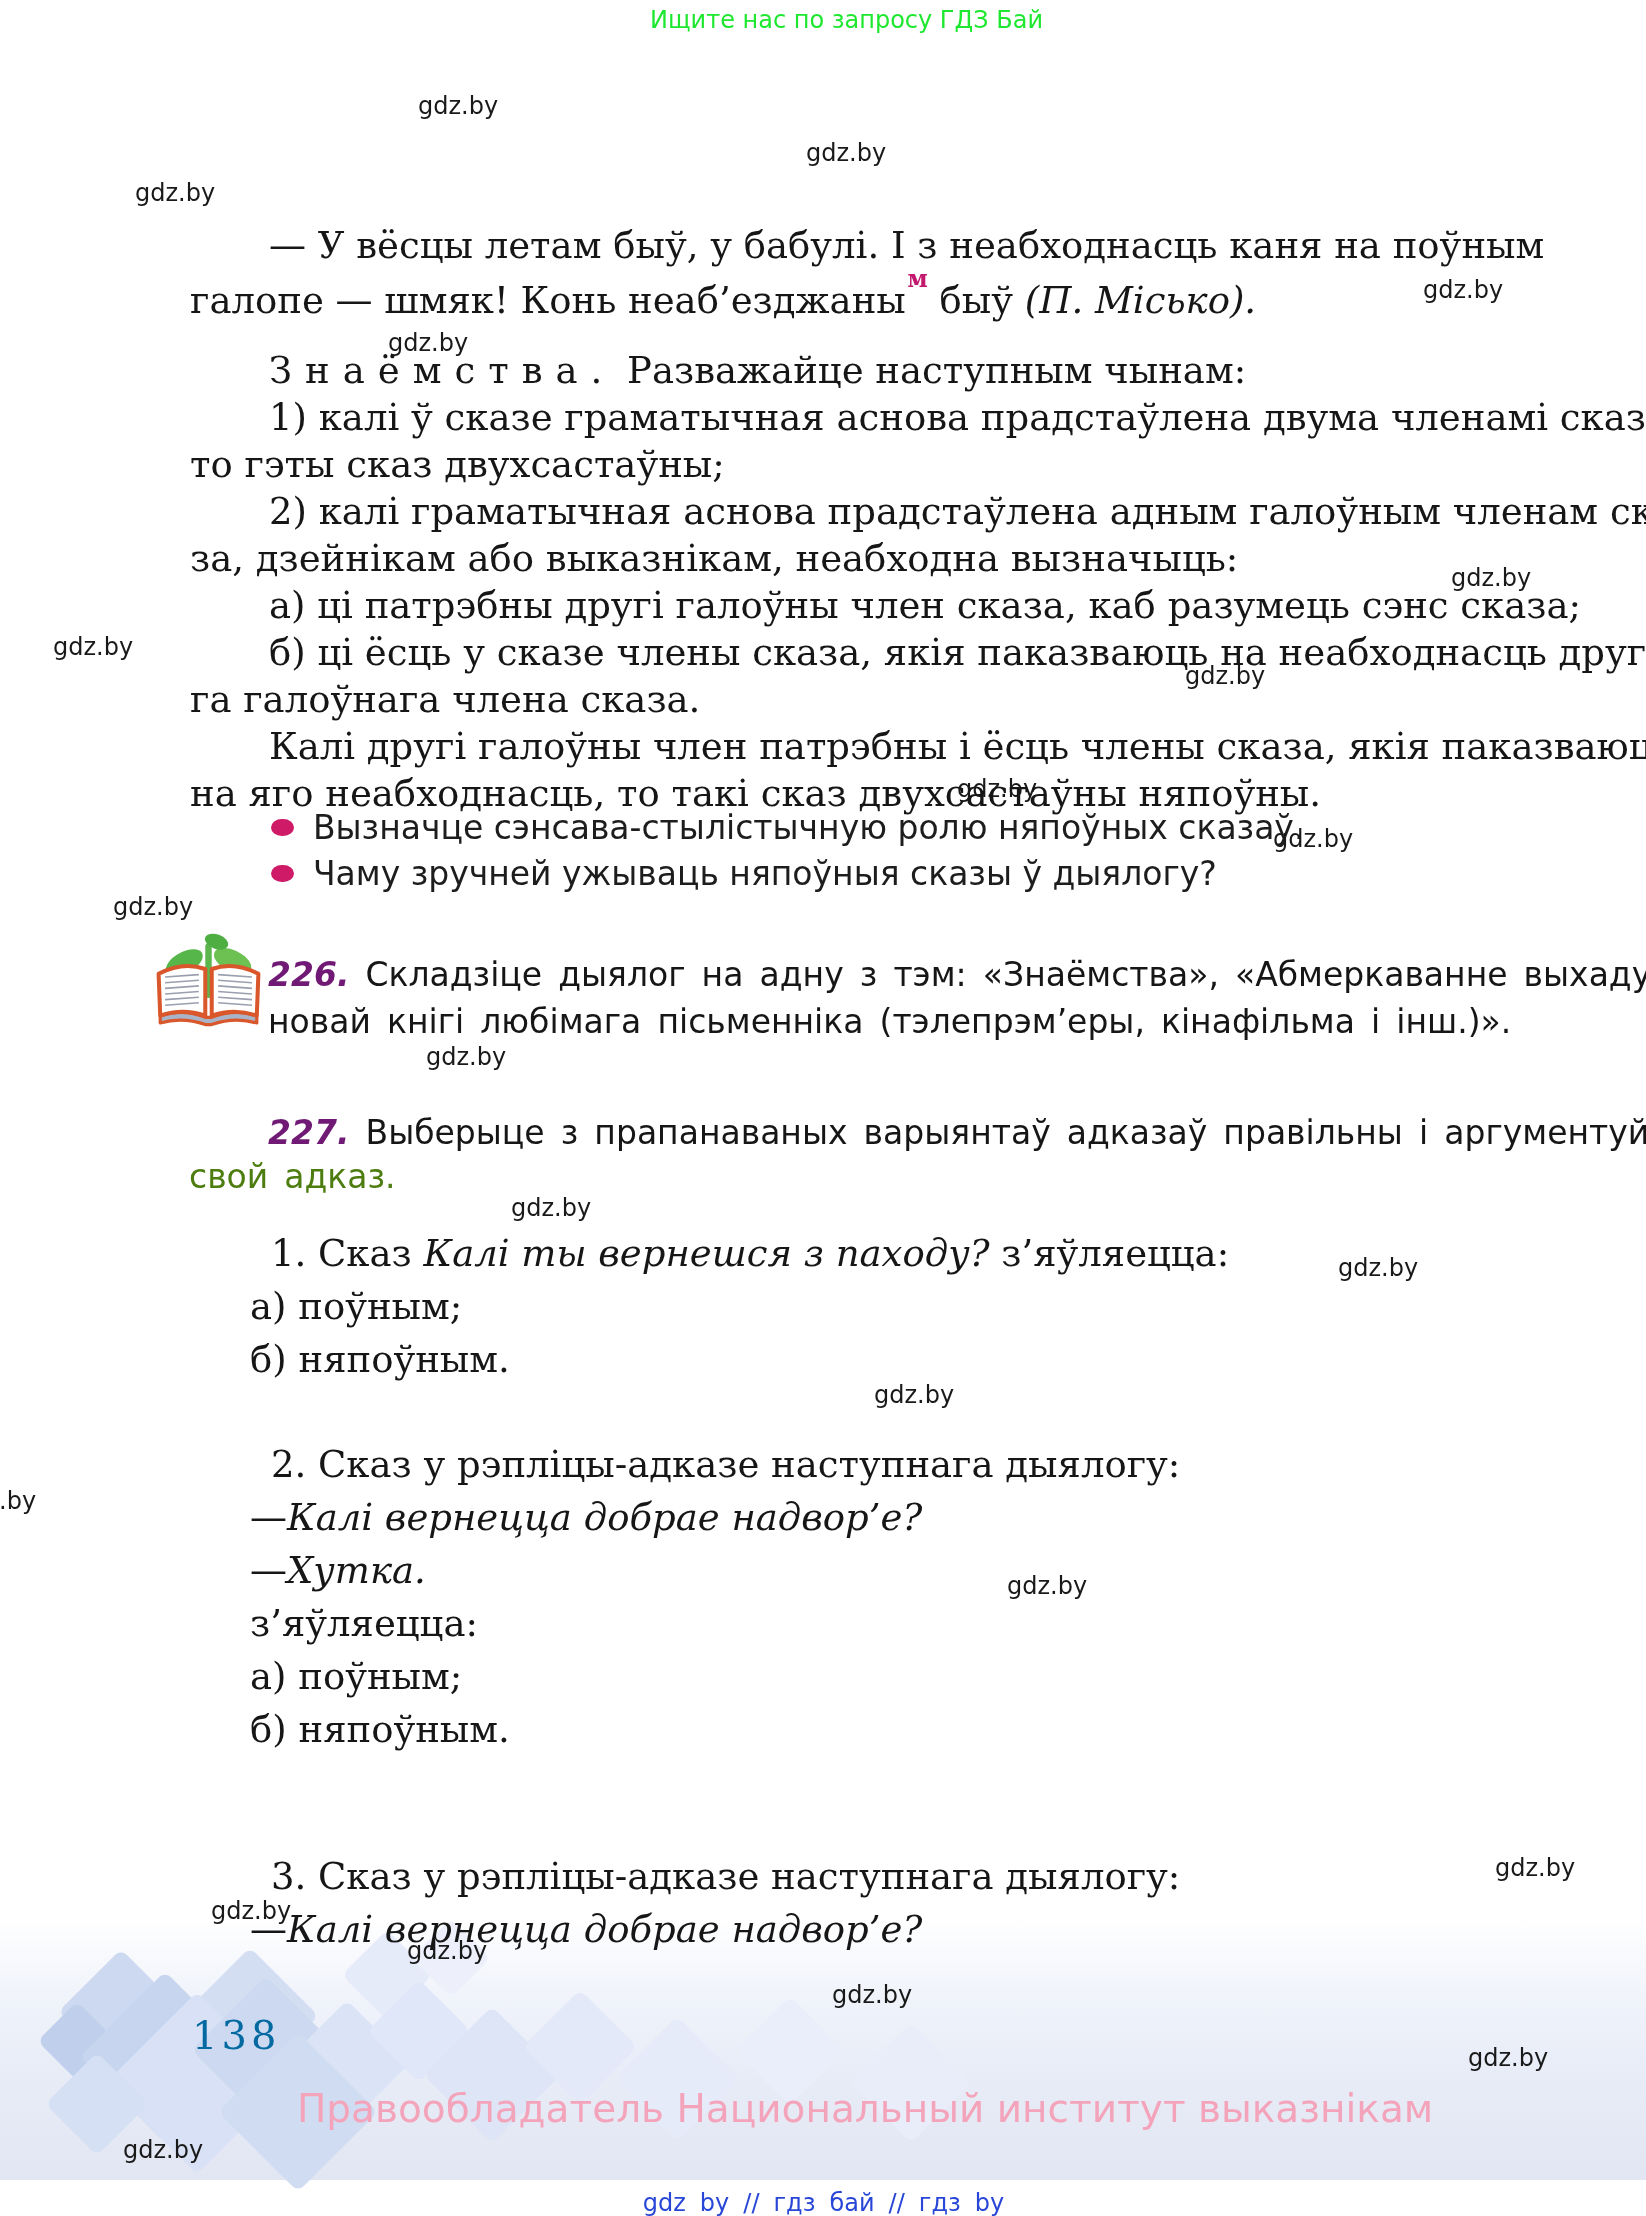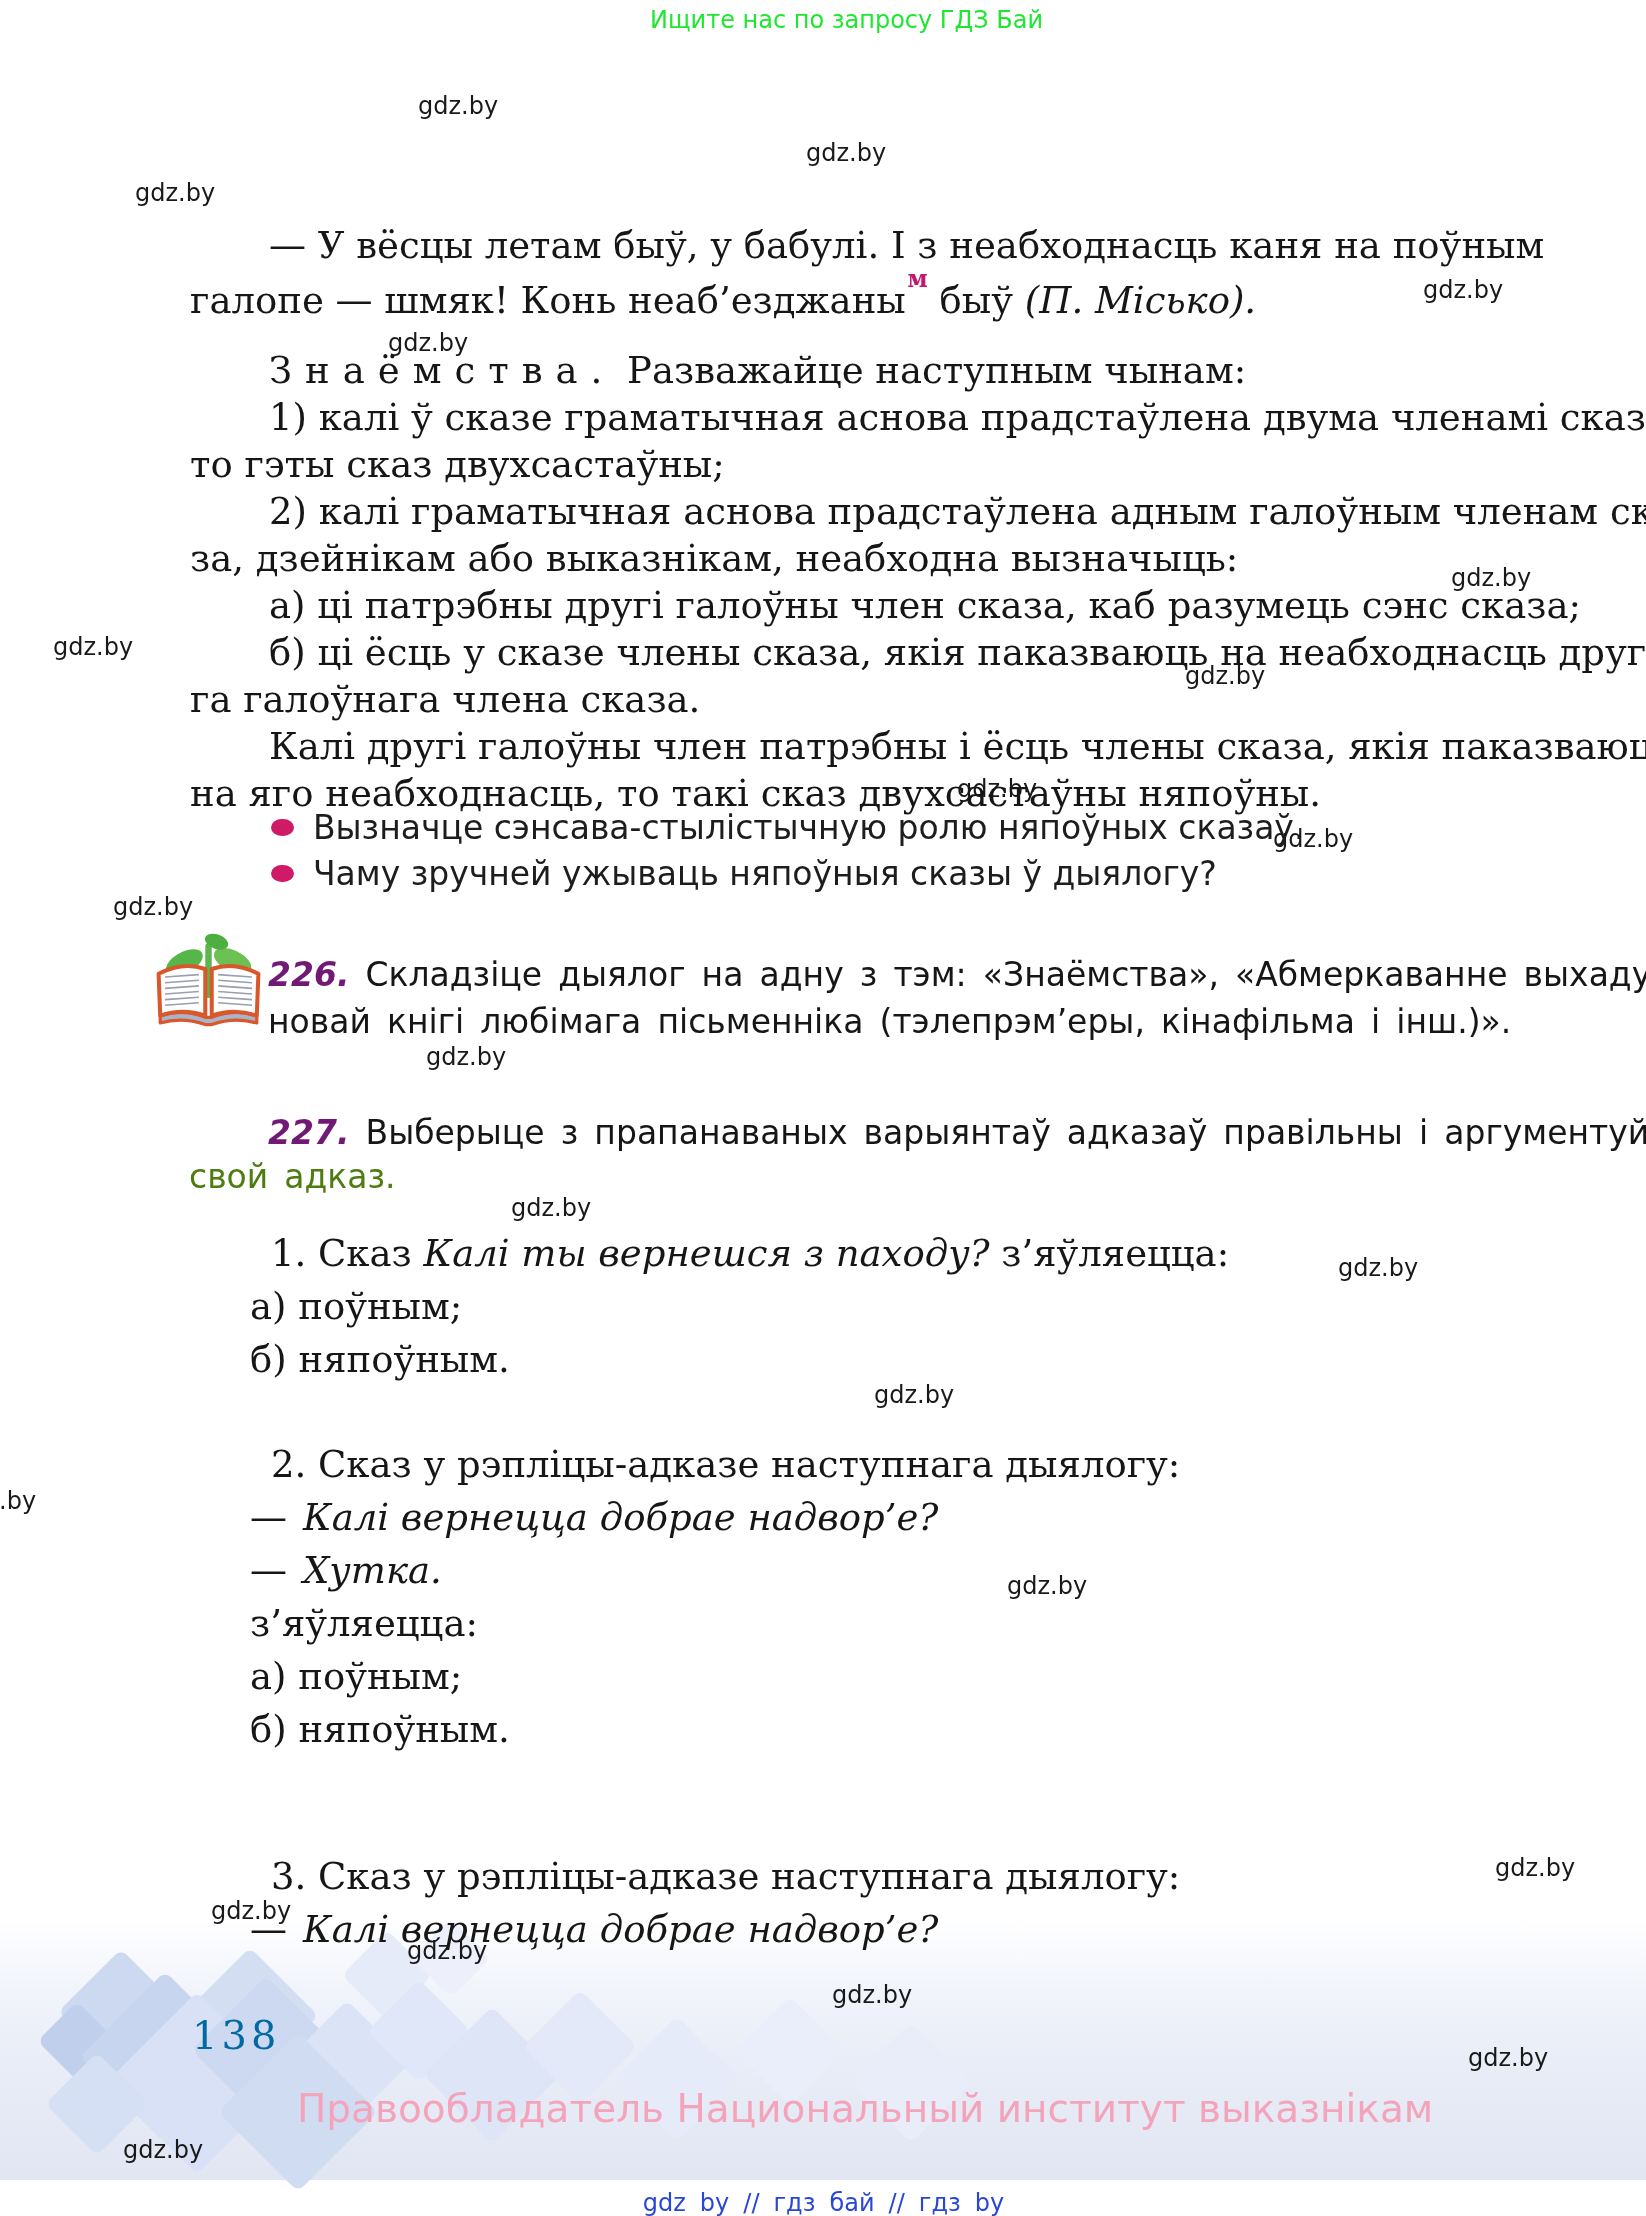--- a/index.html
+++ b/index.html
@@ -22,21 +22,21 @@
   .bullet{position:absolute;left:271px;z-index:5;display:flex;align-items:center;
           font-family:"DejaVu Sans","Liberation Sans",sans-serif;font-size:33px;color:#1d1d1d;white-space:nowrap;}
   .dot{width:22.6px;height:17.7px;border-radius:50%;background:#ce1a67;flex:none;margin-right:19.3px;}
   .ex{position:absolute;z-index:5;font-family:"DejaVu Sans","Liberation Sans",sans-serif;
       font-size:33px;line-height:47px;word-spacing:5.6px;white-space:nowrap;color:#161616;}
   .num{color:#701a75;font-weight:bold;font-style:italic;}
   .cont{position:absolute;z-index:5;font-family:"DejaVu Sans","Liberation Sans",sans-serif;
         font-size:33px;word-spacing:5.6px;white-space:nowrap;color:#4d7c0f;}
   .task{position:absolute;left:250px;z-index:5;font-size:37px;line-height:53px;white-space:nowrap;}
   .task .first{padding-left:21px;}
-  .dq{margin-left:16px;}
+  .dq{}
   .bookicon{position:absolute;left:152px;top:932px;z-index:5;}
   .pageno{position:absolute;left:192px;top:2012px;z-index:6;font-size:40px;letter-spacing:4px;color:#0369a1;}
   .copyright{position:absolute;left:297px;top:2086px;z-index:6;font-family:"DejaVu Sans","Liberation Sans",sans-serif;
              font-size:39px;color:#f4a4ba;white-space:nowrap;}
   .links{position:absolute;left:0;top:2189px;width:1647px;z-index:6;text-align:center;
          font-family:"DejaVu Sans","Liberation Sans",sans-serif;font-size:24px;color:#2947d7;word-spacing:6.4px;}
 </style>
 </head>
 <body>
 

